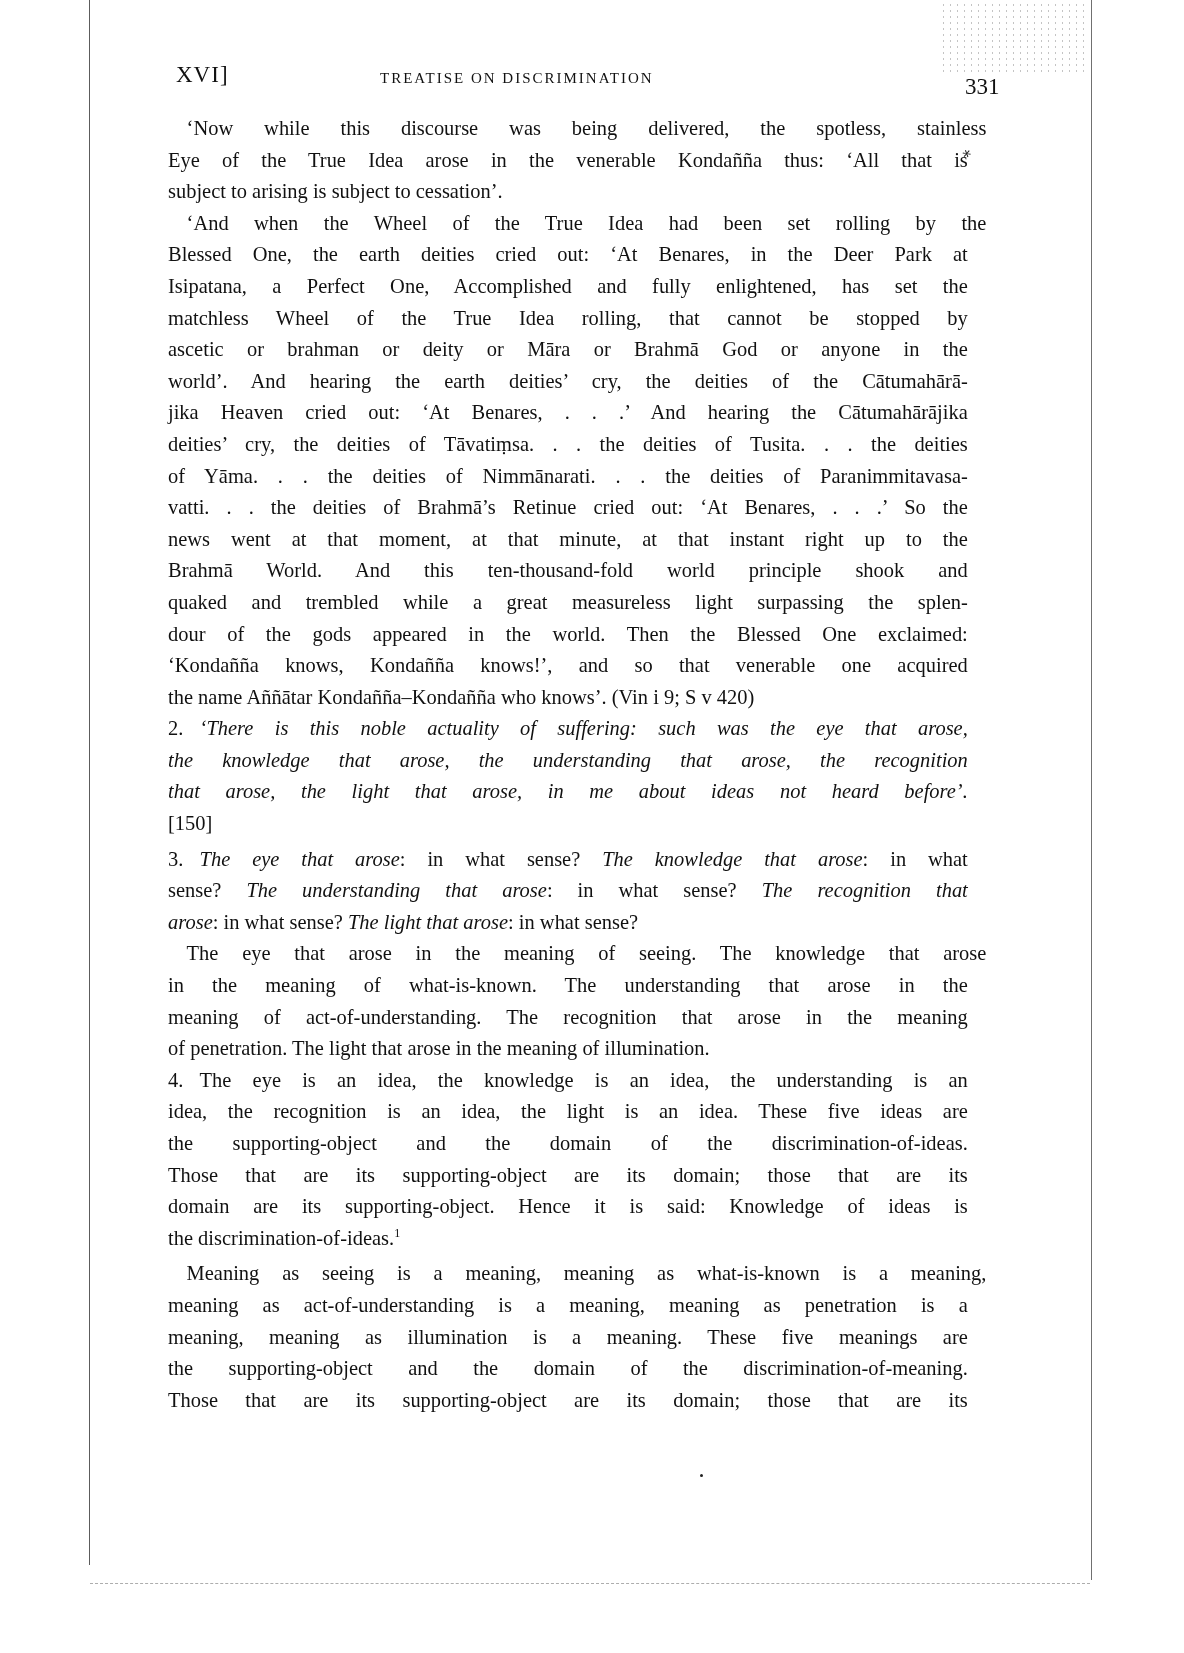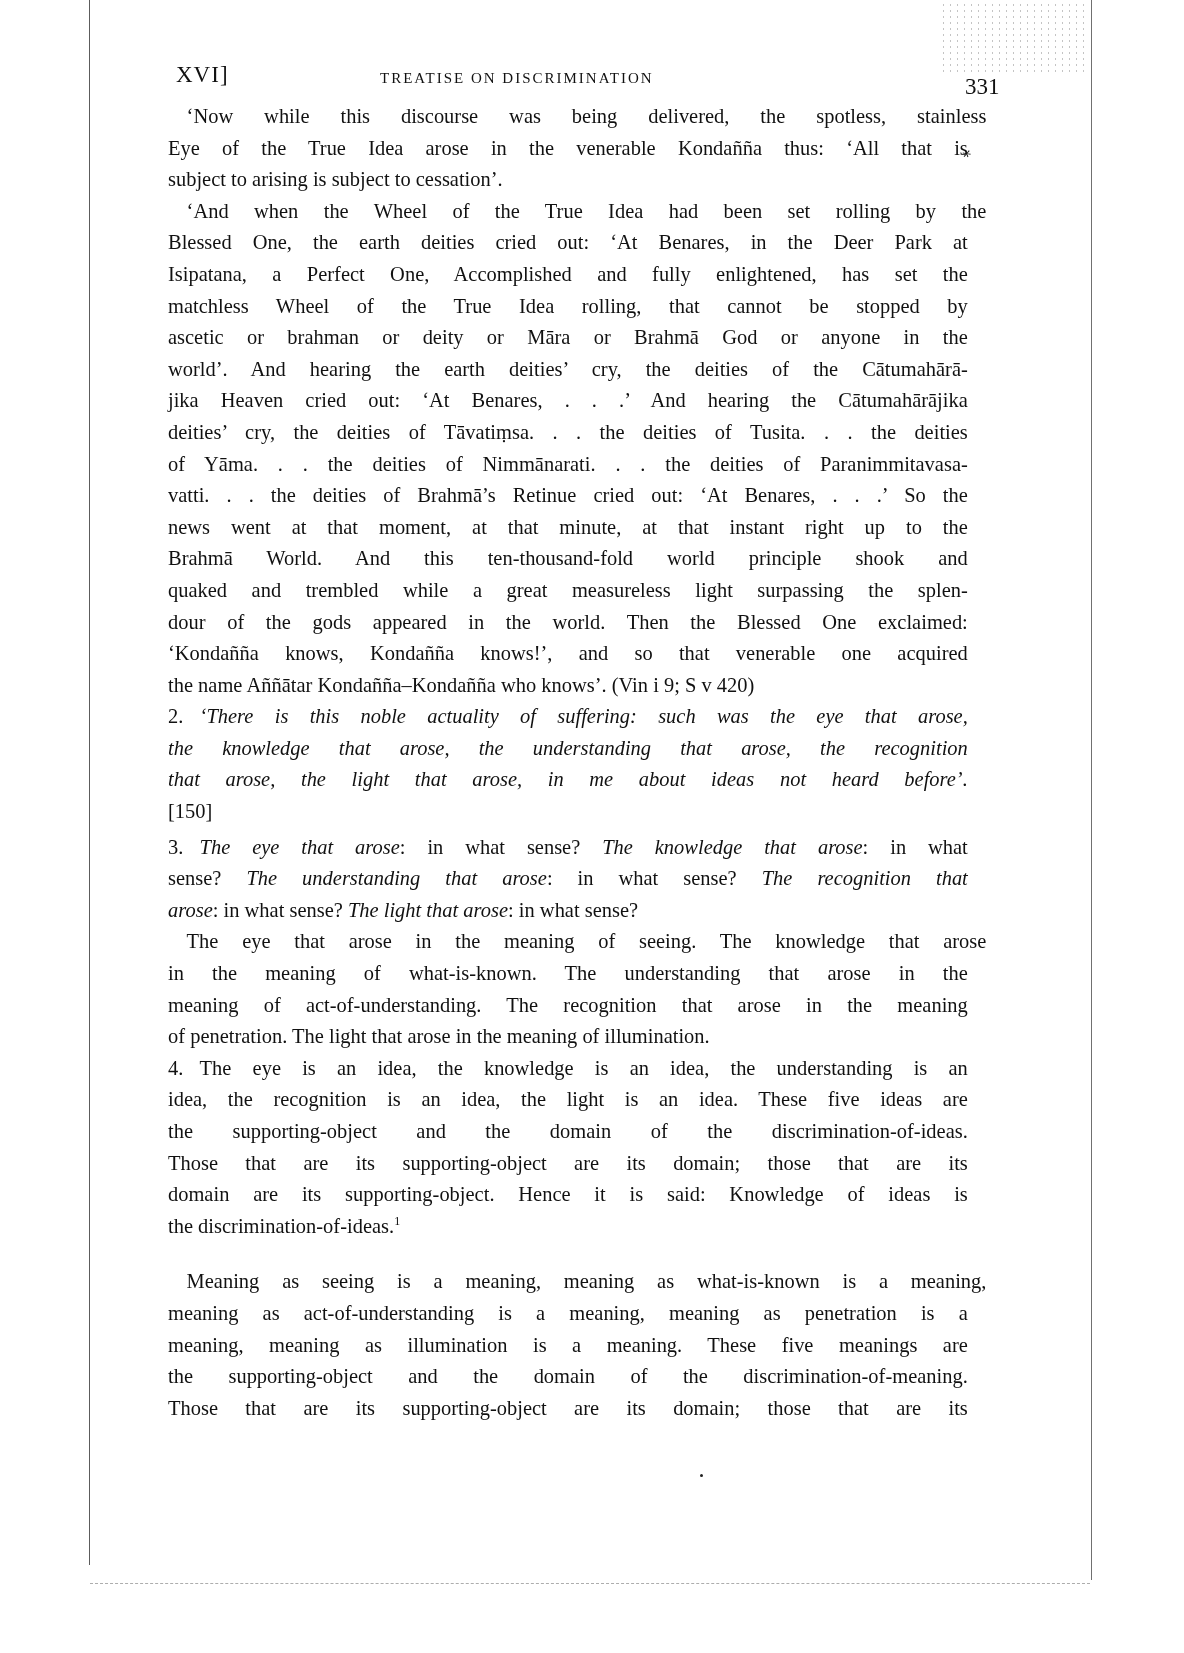--- a/index.html
+++ b/index.html
@@ -75,21 +75,21 @@
   }
   .hdr-page {
     position: absolute;
     left: 790px;
     top: 12px;
     font-size: 23px;
     text-align: right;
   }
   .body-text {
     position: absolute;
-    top: 100px;
+    top: 112px;
     left: 168px;
     width: 800px;
   }
   .line {
     font-family: "Liberation Sans Narrow", "Liberation Sans", "DejaVu Sans", sans-serif;
     font-size: 22px;
     height: 31.6px;
     line-height: 31.6px;
     white-space: nowrap;
     text-align: justify;
@@ -182,20 +182,20 @@
 
   <div>
     <div class="line serif"><span class="num">4.</span><span>The eye is an idea, the knowledge is an idea, the understanding is an</span></div>
     <div class="line serif">idea, the recognition is an idea, the light is an idea. These five ideas are</div>
     <div class="line serif">the supporting-object and the domain of the discrimination-of-ideas.</div>
     <div class="line serif">Those that are its supporting-object are its domain; those that are its</div>
     <div class="line serif">domain are its supporting-object. Hence it is said: Knowledge of ideas is</div>
     <div class="line serif last"><span>the discrimination-of-ideas.</span><sup>1</sup></div>
   </div>
 
-  <div style="margin-top:24px;">
+  <div style="margin-top:4px;">
     <div class="line serif indent">Meaning as seeing is a meaning, meaning as what-is-known is a meaning,</div>
     <div class="line serif">meaning as act-of-understanding is a meaning, meaning as penetration is a</div>
     <div class="line serif">meaning, meaning as illumination is a meaning. These five meanings are</div>
     <div class="line serif">the supporting-object and the domain of the discrimination-of-meaning.</div>
     <div class="line serif">Those that are its supporting-object are its domain; those that are its</div>
   </div>
 </div>
 
 </body></html>

